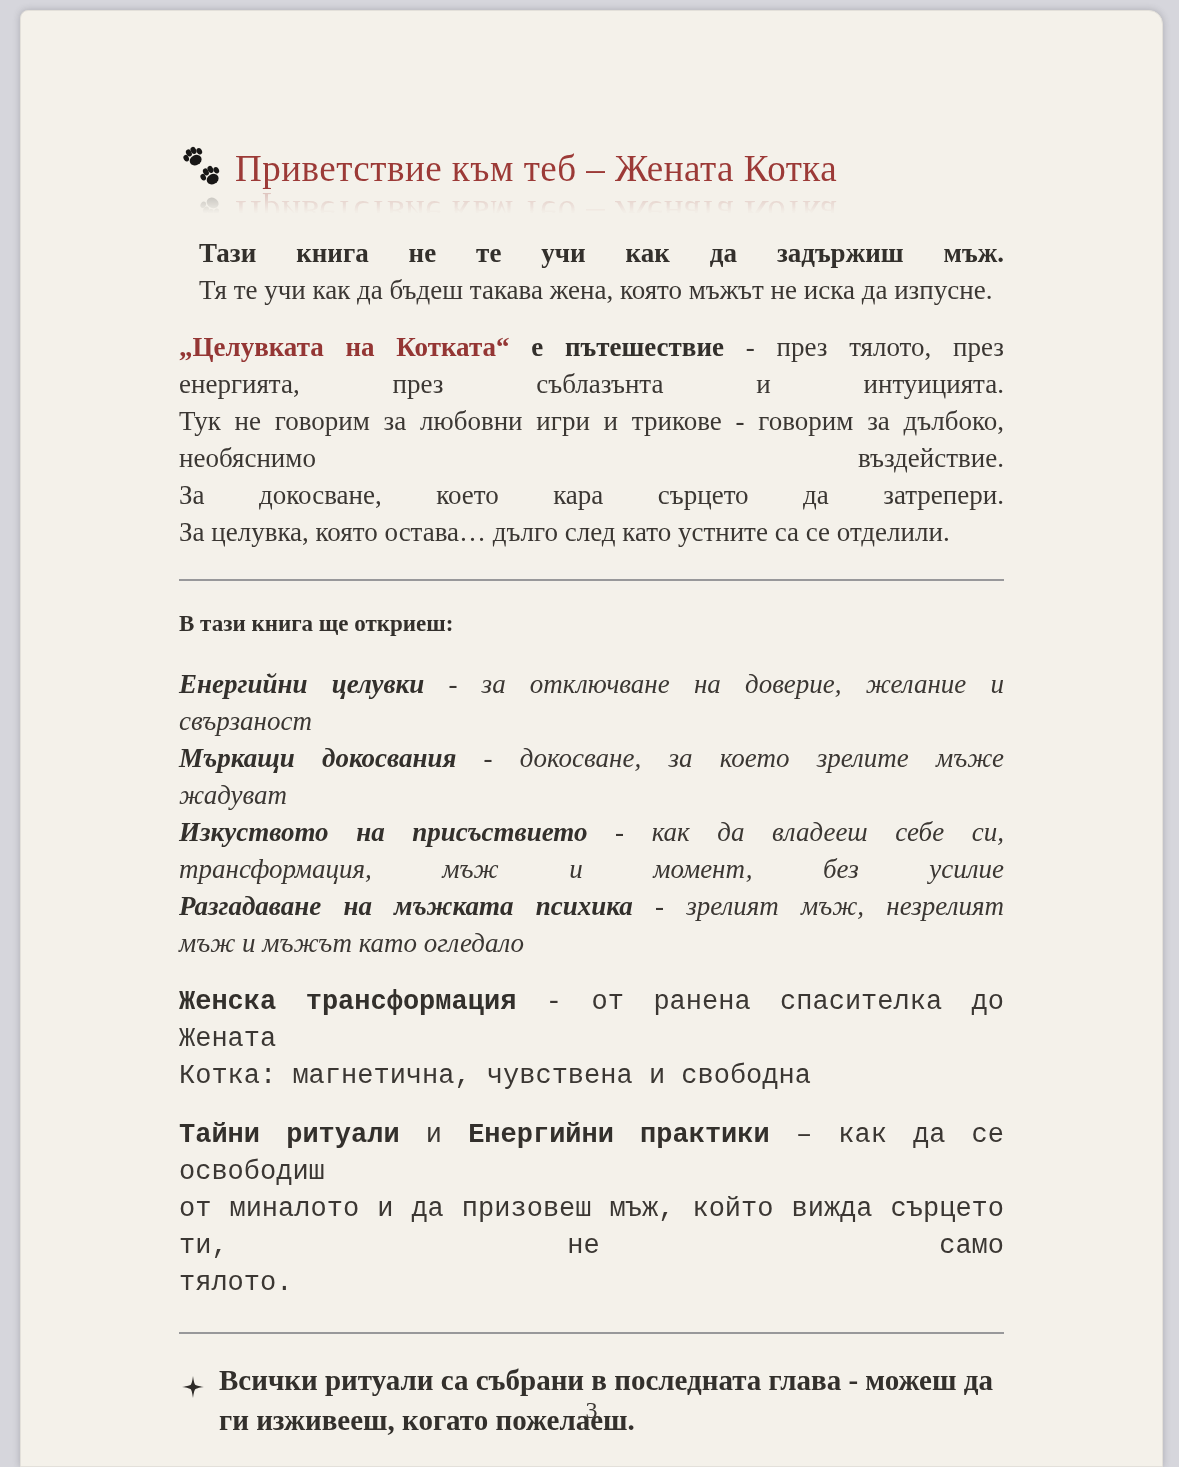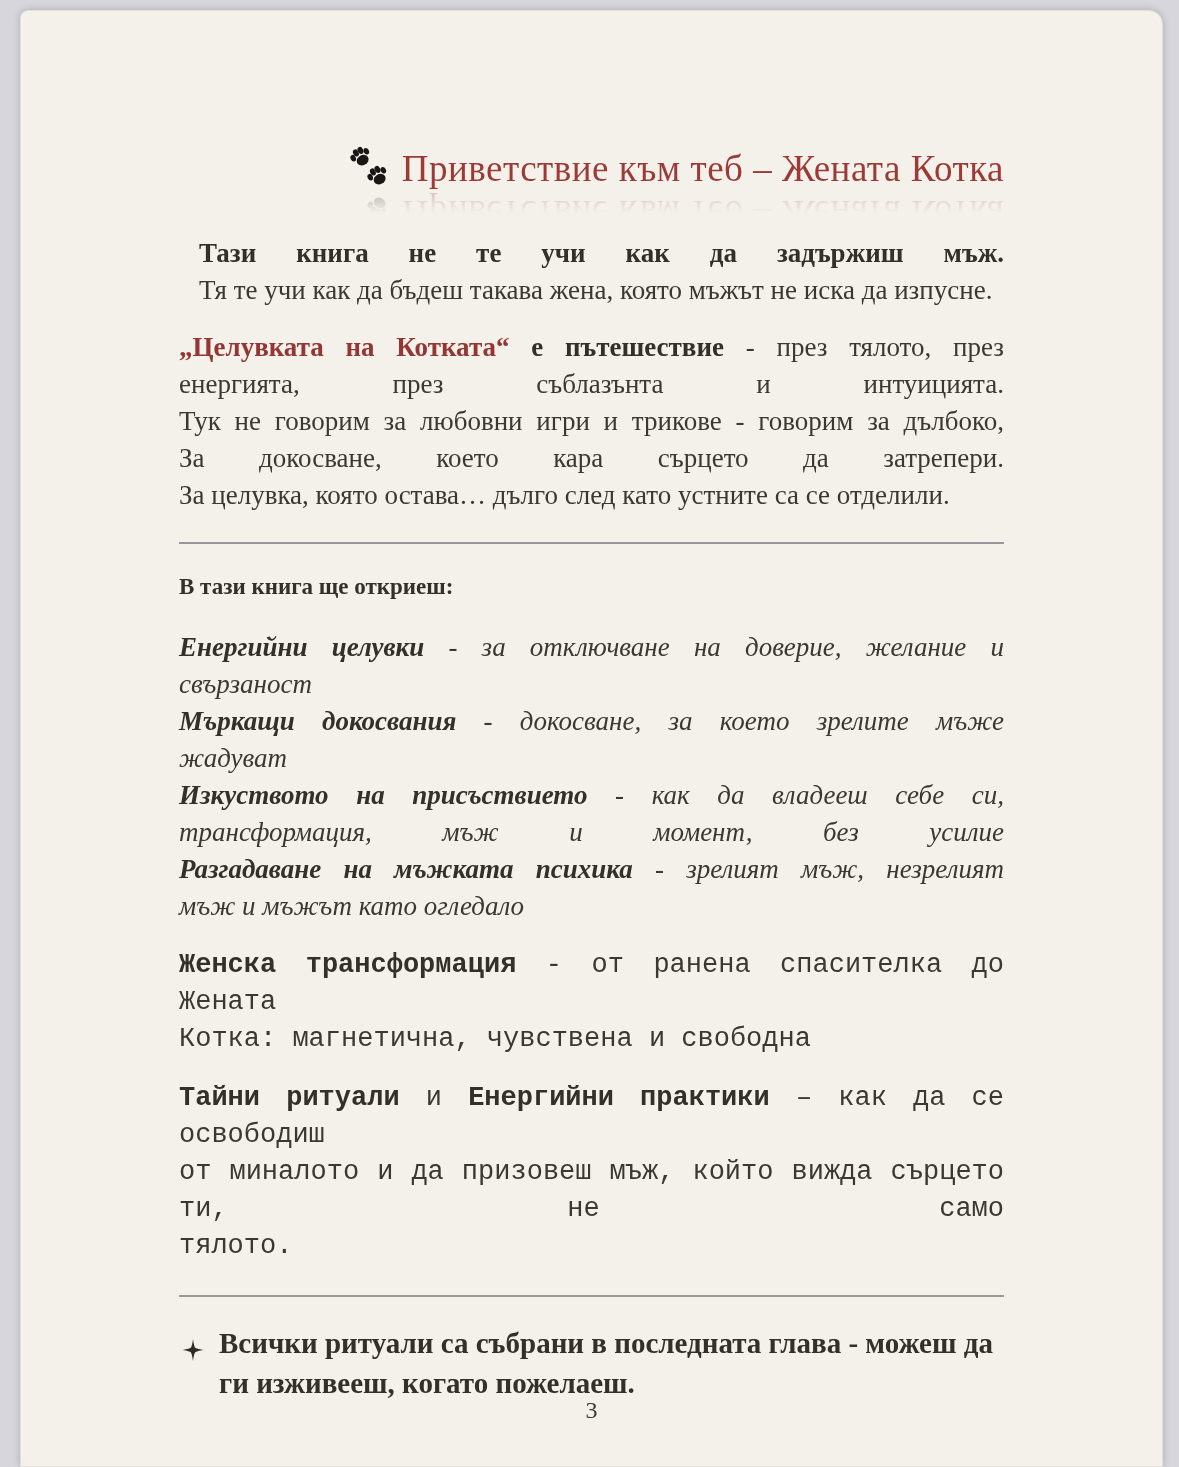--- a/index.html
+++ b/index.html
@@ -20,21 +20,20 @@
   .content {
     position: absolute;
     left: 158px; right: 158px; top: 0; bottom: 0;
     color: #3b3733;
   }
   
   .title-wrap { margin-top: 128px; }
   .title-row {
     display: flex; align-items: flex-end;
     white-space: nowrap;
-    justify-content: flex-end;
   }
   .paw-icon { flex: 0 0 auto; margin-right: 8px; position: relative; top: 4px; }
   .title-text {
     font-size: 37px; line-height: 44px;
     color: #9c3a37;
     letter-spacing: .5px;
   }
   .title-reflect {
     transform: scaleY(-1);
     height: 30px;
@@ -136,20 +135,21 @@
 
     <div class="para mt-p1">
       <span class="line jl b">Тази книга не те учи как да задържиш мъж.</span>
       <span class="line">Тя те учи как да бъдеш такава жена, която мъжът не иска да изпусне.</span>
     </div>
 
     <div class="para mt-p2">
       <span class="line jl"><span class="b red">„Целувката на Котката“</span><span class="b"> е пътешествие</span><span> - през тялото, през</span></span>
       <span class="line jl">енергията, през съблазънта и интуицията.</span>
       <span class="line jl">Тук не говорим за любовни игри и трикове - говорим за дълбоко,</span>
+      <span class="line jl">необяснимо въздействие.</span>
       <span class="line jl">За докосване, което кара сърцето да затрепери.</span>
       <span class="line">За целувка, която остава… дълго след като устните са се отделили.</span>
     </div>
 
     <hr class="rule">
 
     <div class="list-heading">В тази книга ще откриеш:</div>
 
     <div class="para mt-list">
       <span class="line jl"><span class="b">Енергийни целувки</span><span> - за отключване на доверие, желание и</span></span>

